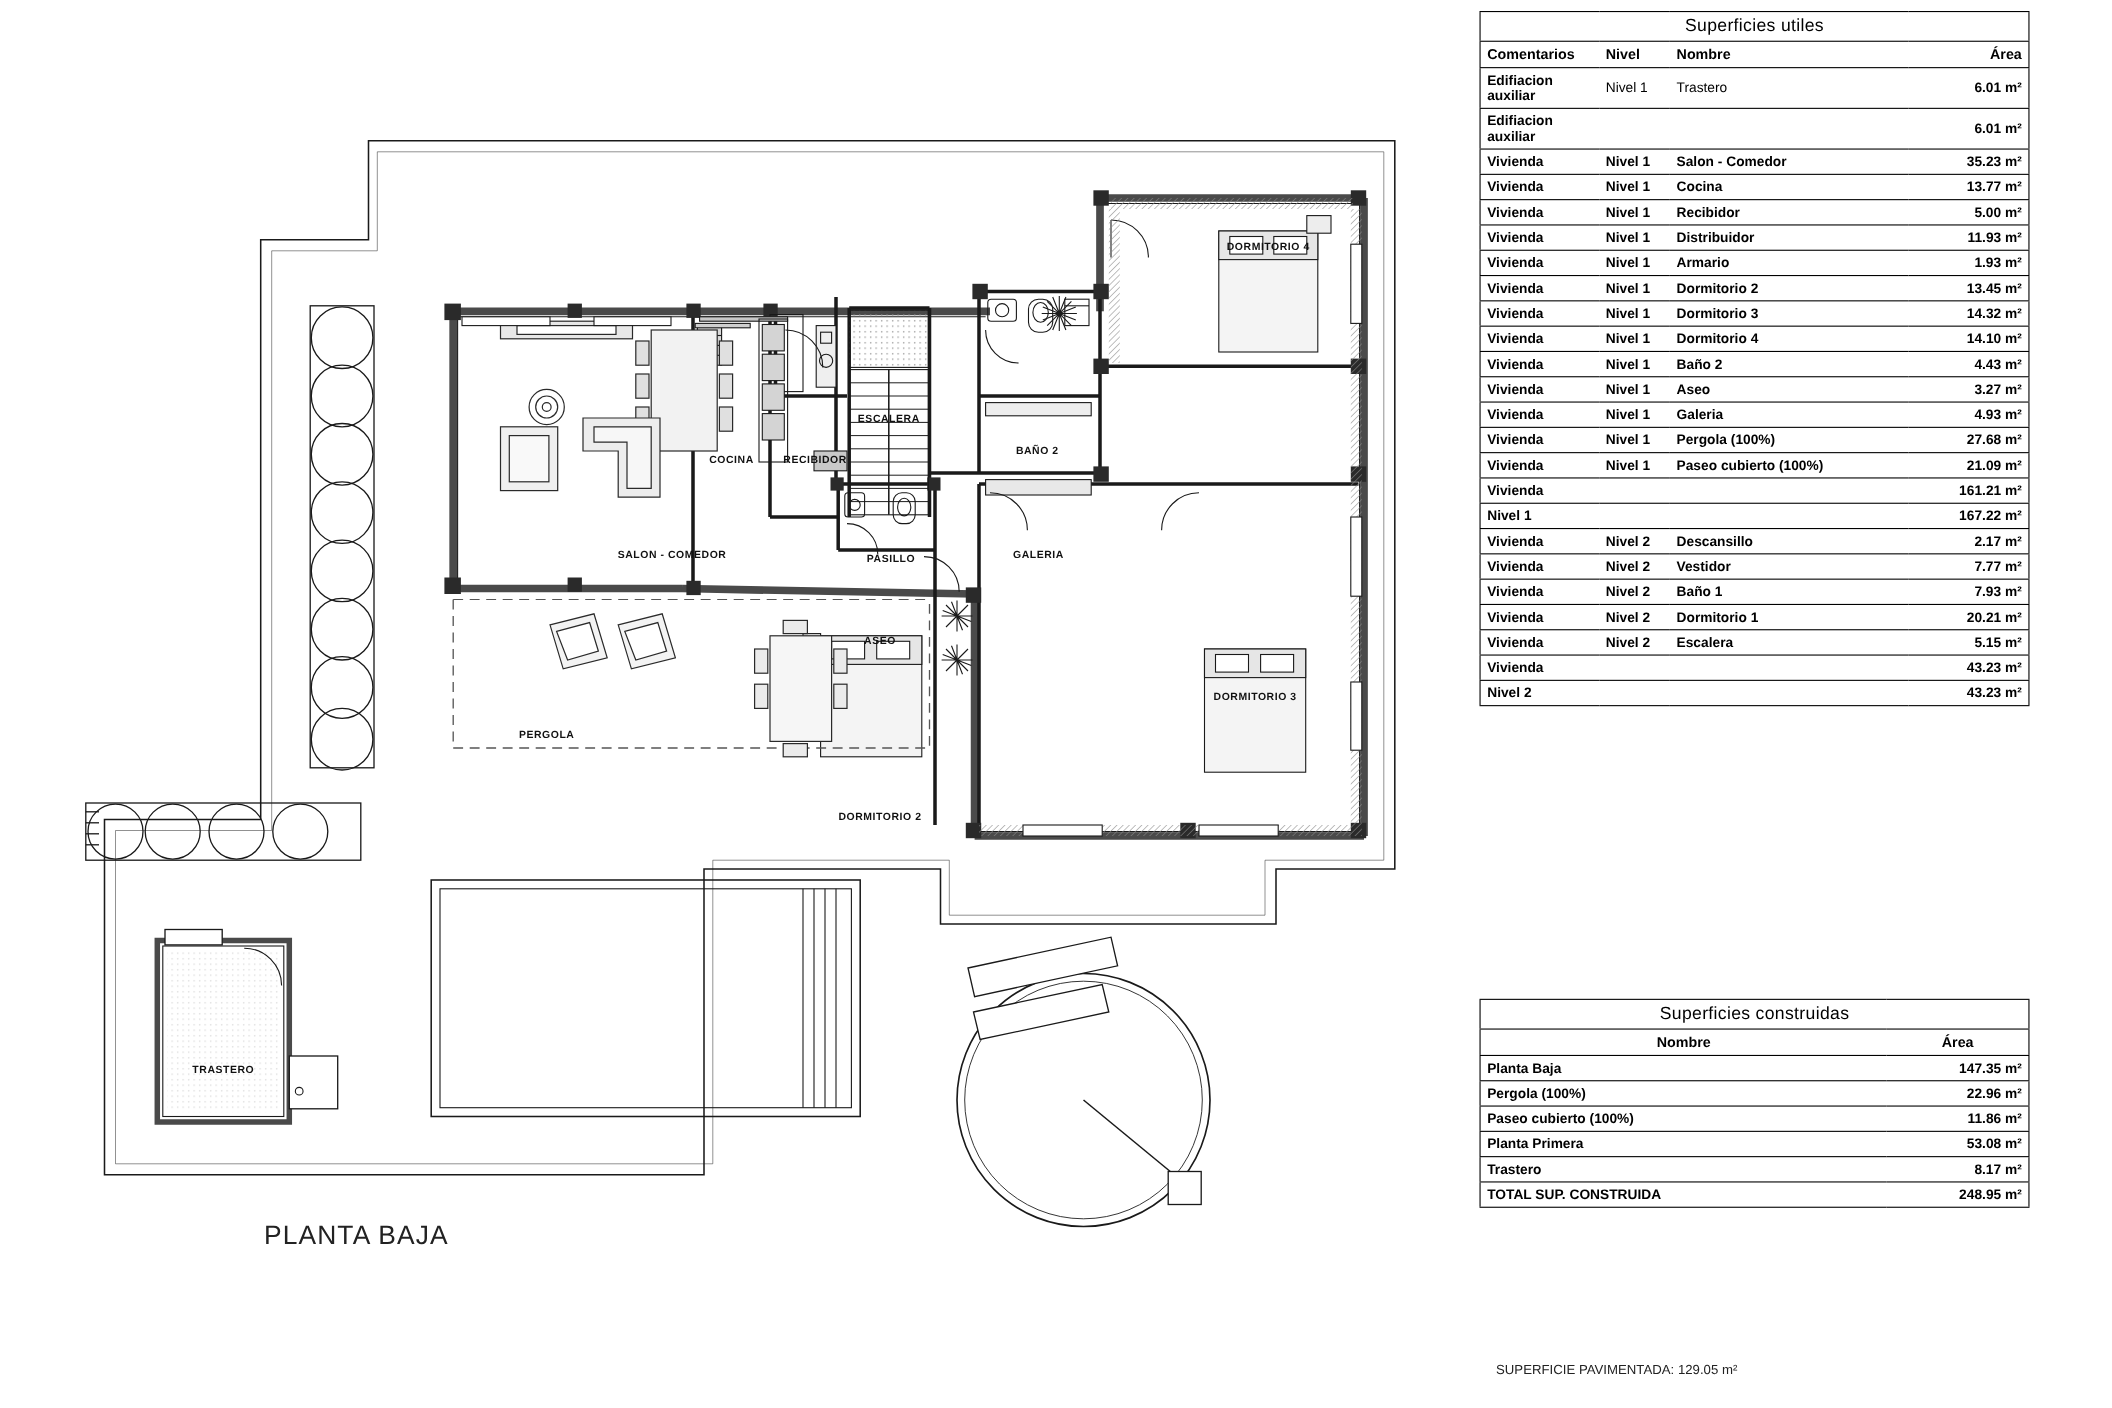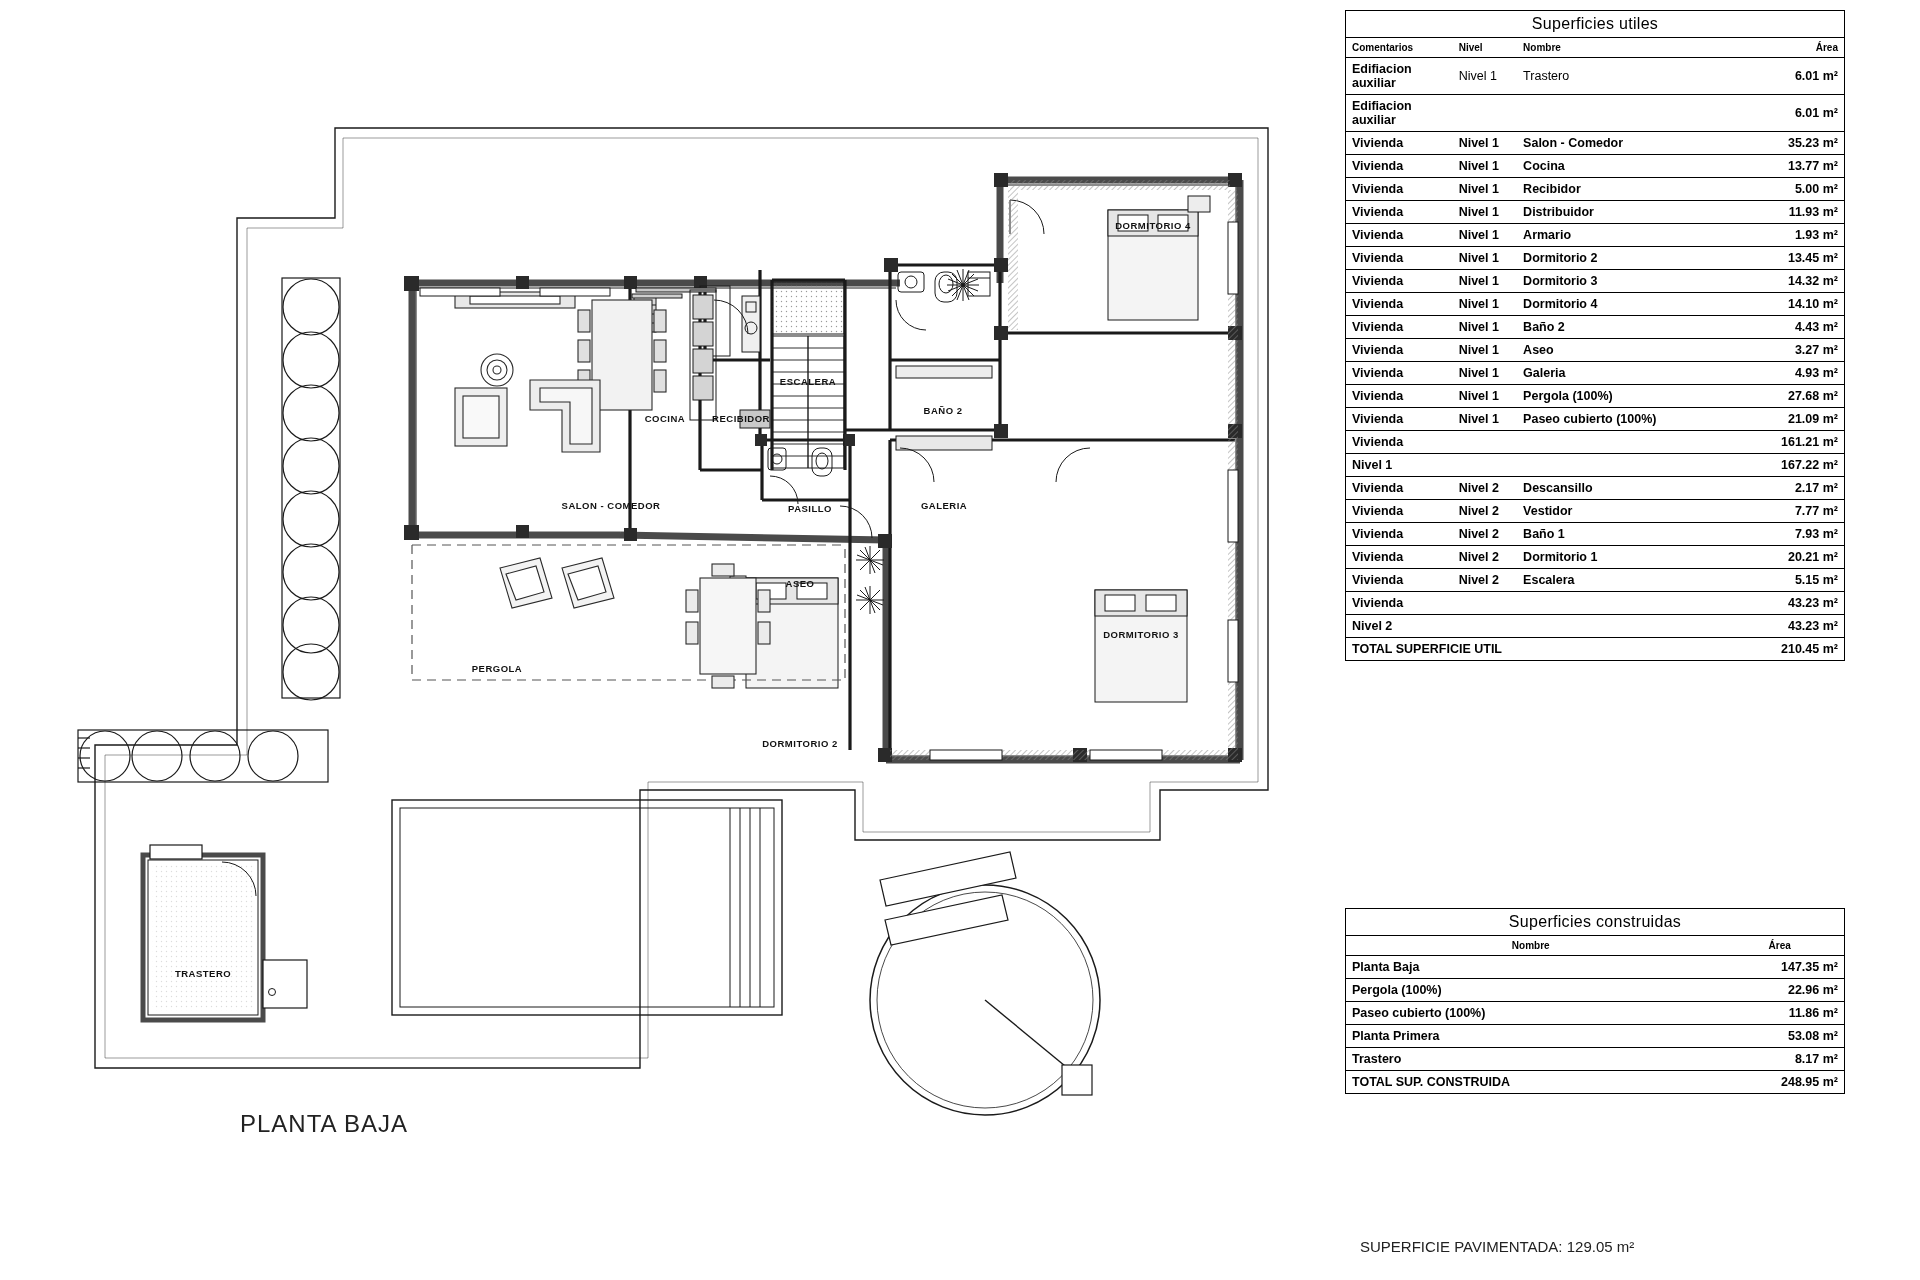--- a/index.html
+++ b/index.html
@@ -76,21 +76,21 @@
   }
   .title-cell {
     text-align: center;
     font-weight: normal;
     font-size: 16px;
     padding: 9px 0 9px 0;
     letter-spacing: 0.3px;
   }
   .hdr td {
     font-weight: bold;
-    font-size: 10px;
+    font-size: 13px;
   }
   .num {
     text-align: right;
     font-weight: bold;
     white-space: nowrap;
   }
   .bold { font-weight: bold; }
   .c-com { width: 97px; }
   .c-niv { width: 54px; }
   .c-nom { width: 215px; }
@@ -100,21 +100,21 @@
   #t1 { position: absolute; left: 0; top: 10px; }
   #t2 { position: absolute; left: 0; top: 908px; }
 
   .c2-nom { width: 310px; }
   .c2-area { width: 100px; }
 
   .pav-note {
     position: absolute;
     left: 15px;
     top: 1238px;
-    font-size: 15px;
+    font-size: 12px;
     color: #222;
   }
 </style>
 </head>
 <body>
 
 <div id="floorplan">
 
   <svg id="plan-svg" width="1340" height="1280" viewBox="0 0 1340 1280">
     <defs>
@@ -641,24 +641,20 @@
         <td></td>
         <td></td>
         <td class="num">43.23 m²</td>
       </tr>
       <tr class="subtotal">
         <td>Nivel 2</td>
         <td></td>
         <td></td>
         <td class="num">43.23 m²</td>
       </tr>
-      <tr class="subtotal">
-        <td colspan="3">TOTAL SUPERFICIE UTIL</td>
-        <td class="num">210.45 m²</td>
-      </tr>
     </tbody>
   </table>
 
   <table id="t2" class="tbl tbl-outer">
     <tbody>
       <tr>
         <td class="title-cell" colspan="2">Superficies construidas</td>
       </tr>
       <tr class="hdr">
         <td class="c2-nom" style="text-align:center;">Nombre</td>

